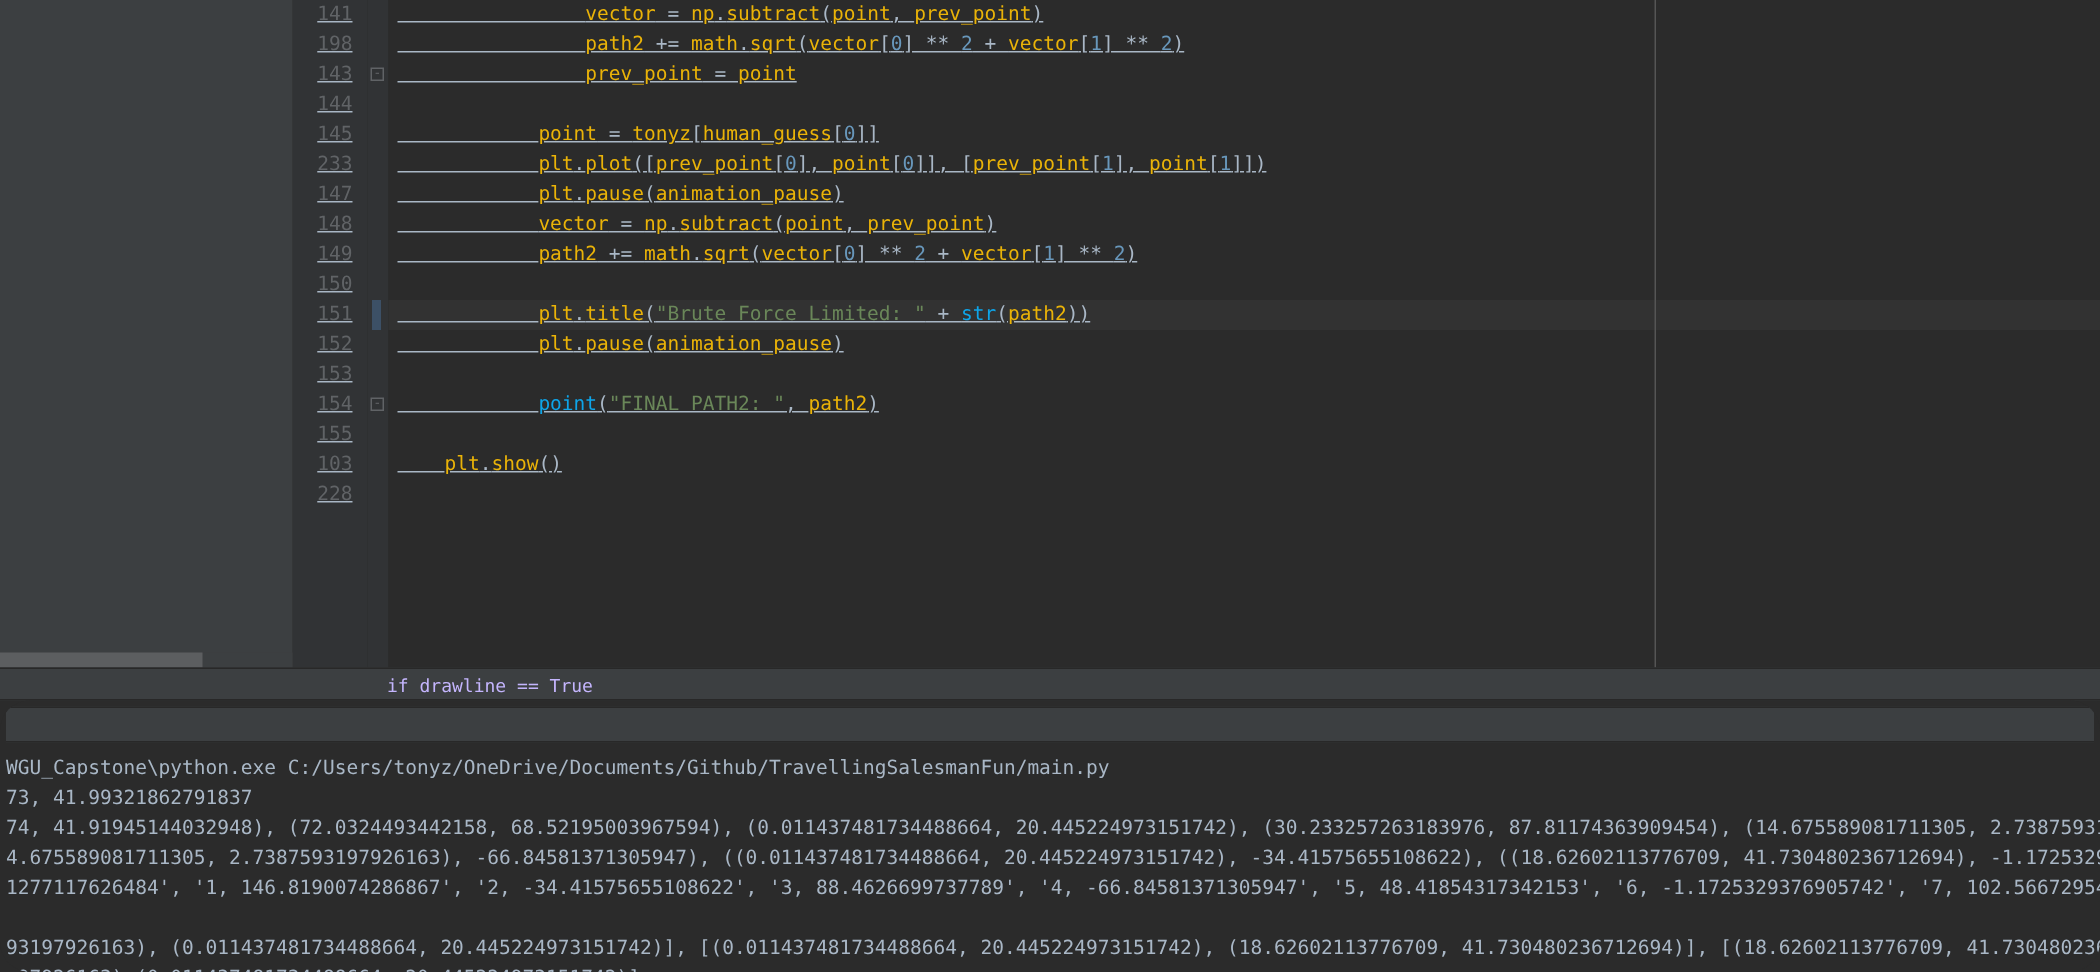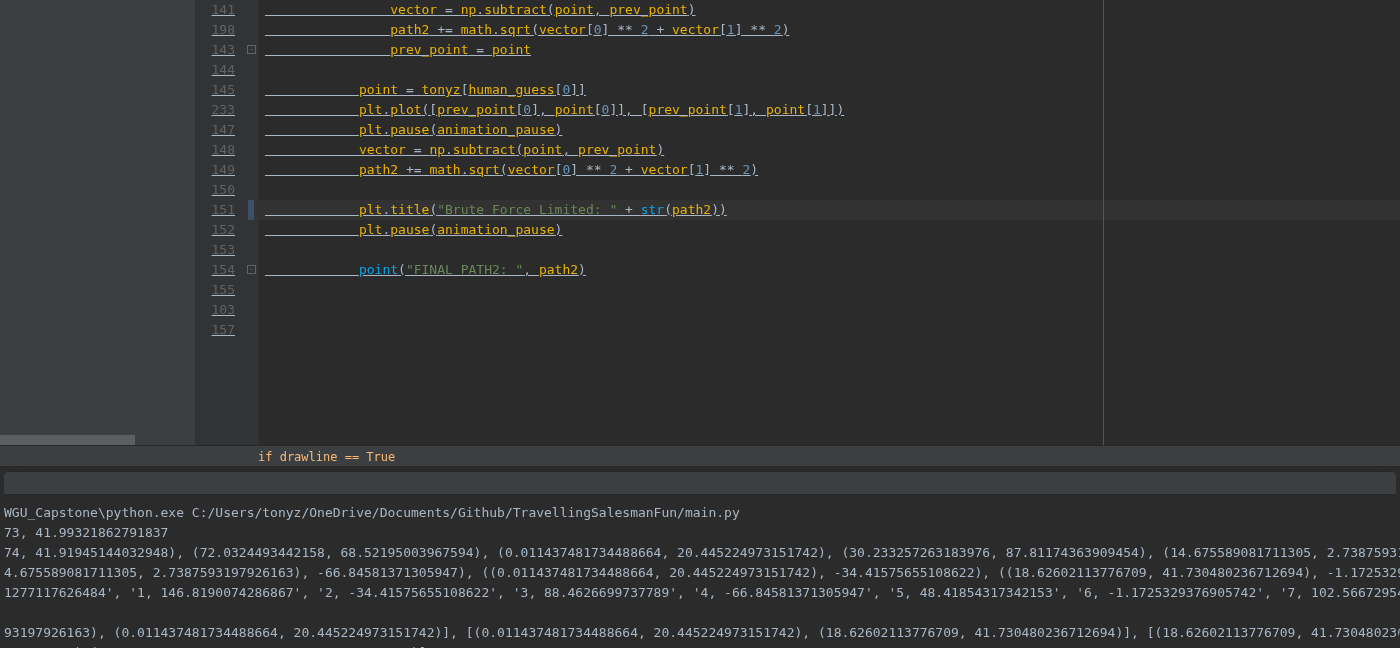--- a/index.html
+++ b/index.html
@@ -113,21 +113,21 @@
   }
   .crumb-bar {
     position: absolute;
     left: 0;
     right: 0;
     top: 445px;
     height: 22px;
     background: #3c3f41;
     border-top: 1px solid #282828;
     border-bottom: 1px solid #282828;
-    color: #fdba74;
+    color: #c4b5fd;
     font-size: 12px;
     line-height: 22px;
     padding-left: 258px;
   }
   .console-area {
     position: absolute;
     left: 0;
     right: 0;
     top: 467px;
     bottom: 0;
@@ -169,21 +169,21 @@
       <div class="ln">147</div>
       <div class="ln">148</div>
       <div class="ln">149</div>
       <div class="ln">150</div>
       <div class="ln">151</div>
       <div class="ln">152</div>
       <div class="ln">153</div>
       <div class="ln">154</div>
       <div class="ln">155</div>
       <div class="ln">103</div>
-      <div class="ln">157</div>
+      <div class="ln">228</div>
     </div>
   <div class="fold-col" id="foldcol">
       <div class="marker" style="top: 45px;">-</div>
       <div class="marker" style="top: 265px;">-</div>
     </div>
   <div class="code-col" id="codecol">
     <div class="caret-line" style="top: 200px; left: -11px; width: 6px;"></div>
   <div class="line">                <span class="id">vector</span><span class="op"> = </span><span class="id">np</span><span class="punc">.</span><span class="id">subtract</span><span class="punc">(</span><span class="id">point</span><span class="punc">, </span><span class="id">prev_point</span><span class="punc">)</span></div>
       <div class="line">                <span class="id">path2</span><span class="op"> += </span><span class="id">math</span><span class="punc">.</span><span class="id">sqrt</span><span class="punc">(</span><span class="id">vector</span><span class="punc">[</span><span class="num">0</span><span class="punc">] ** </span><span class="num">2</span><span class="op"> + </span><span class="id">vector</span><span class="punc">[</span><span class="num">1</span><span class="punc">] ** </span><span class="num">2</span><span class="punc">)</span></div>
       <div class="line">                <span class="id">prev_point</span><span class="op"> = </span><span class="id">point</span></div>
@@ -192,20 +192,21 @@
       <div class="line">            <span class="id">plt</span><span class="punc">.</span><span class="id">plot</span><span class="punc">([</span><span class="id">prev_point</span><span class="punc">[</span><span class="num">0</span><span class="punc">], </span><span class="id">point</span><span class="punc">[</span><span class="num">0</span><span class="punc">]], [</span><span class="id">prev_point</span><span class="punc">[</span><span class="num">1</span><span class="punc">], </span><span class="id">point</span><span class="punc">[</span><span class="num">1</span><span class="punc">]])</span></div>
       <div class="line">            <span class="id">plt</span><span class="punc">.</span><span class="id">pause</span><span class="punc">(</span><span class="id">animation_pause</span><span class="punc">)</span></div>
       <div class="line">            <span class="id">vector</span><span class="op"> = </span><span class="id">np</span><span class="punc">.</span><span class="id">subtract</span><span class="punc">(</span><span class="id">point</span><span class="punc">, </span><span class="id">prev_point</span><span class="punc">)</span></div>
       <div class="line">            <span class="id">path2</span><span class="op"> += </span><span class="id">math</span><span class="punc">.</span><span class="id">sqrt</span><span class="punc">(</span><span class="id">vector</span><span class="punc">[</span><span class="num">0</span><span class="punc">] ** </span><span class="num">2</span><span class="op"> + </span><span class="id">vector</span><span class="punc">[</span><span class="num">1</span><span class="punc">] ** </span><span class="num">2</span><span class="punc">)</span></div>
       <div class="line"></div>
       <div class="line current">            <span class="id">plt</span><span class="punc">.</span><span class="id">title</span><span class="punc">(</span><span class="str">"Brute Force Limited: "</span><span class="op"> + </span><span class="builtin">str</span><span class="punc">(</span><span class="id">path2</span><span class="punc">))</span></div>
       <div class="line">            <span class="id">plt</span><span class="punc">.</span><span class="id">pause</span><span class="punc">(</span><span class="id">animation_pause</span><span class="punc">)</span></div>
       <div class="line"></div>
       <div class="line">            <span class="builtin">point</span><span class="punc">(</span><span class="str">"FINAL PATH2: "</span><span class="punc">, </span><span class="id">path2</span><span class="punc">)</span></div>
       <div class="line"></div>
+      <div class="line">    <span class="id">plt</span><span class="punc">.</span><span class="id">show</span><span class="punc">()</span></div>
       <div class="line"></div>
     </div>
 </div>
 <div class="right-strip"></div>
 
 <div class="crumb-bar">
   <span>if drawline == True</span>
 </div>
 
 <div class="console-area">

